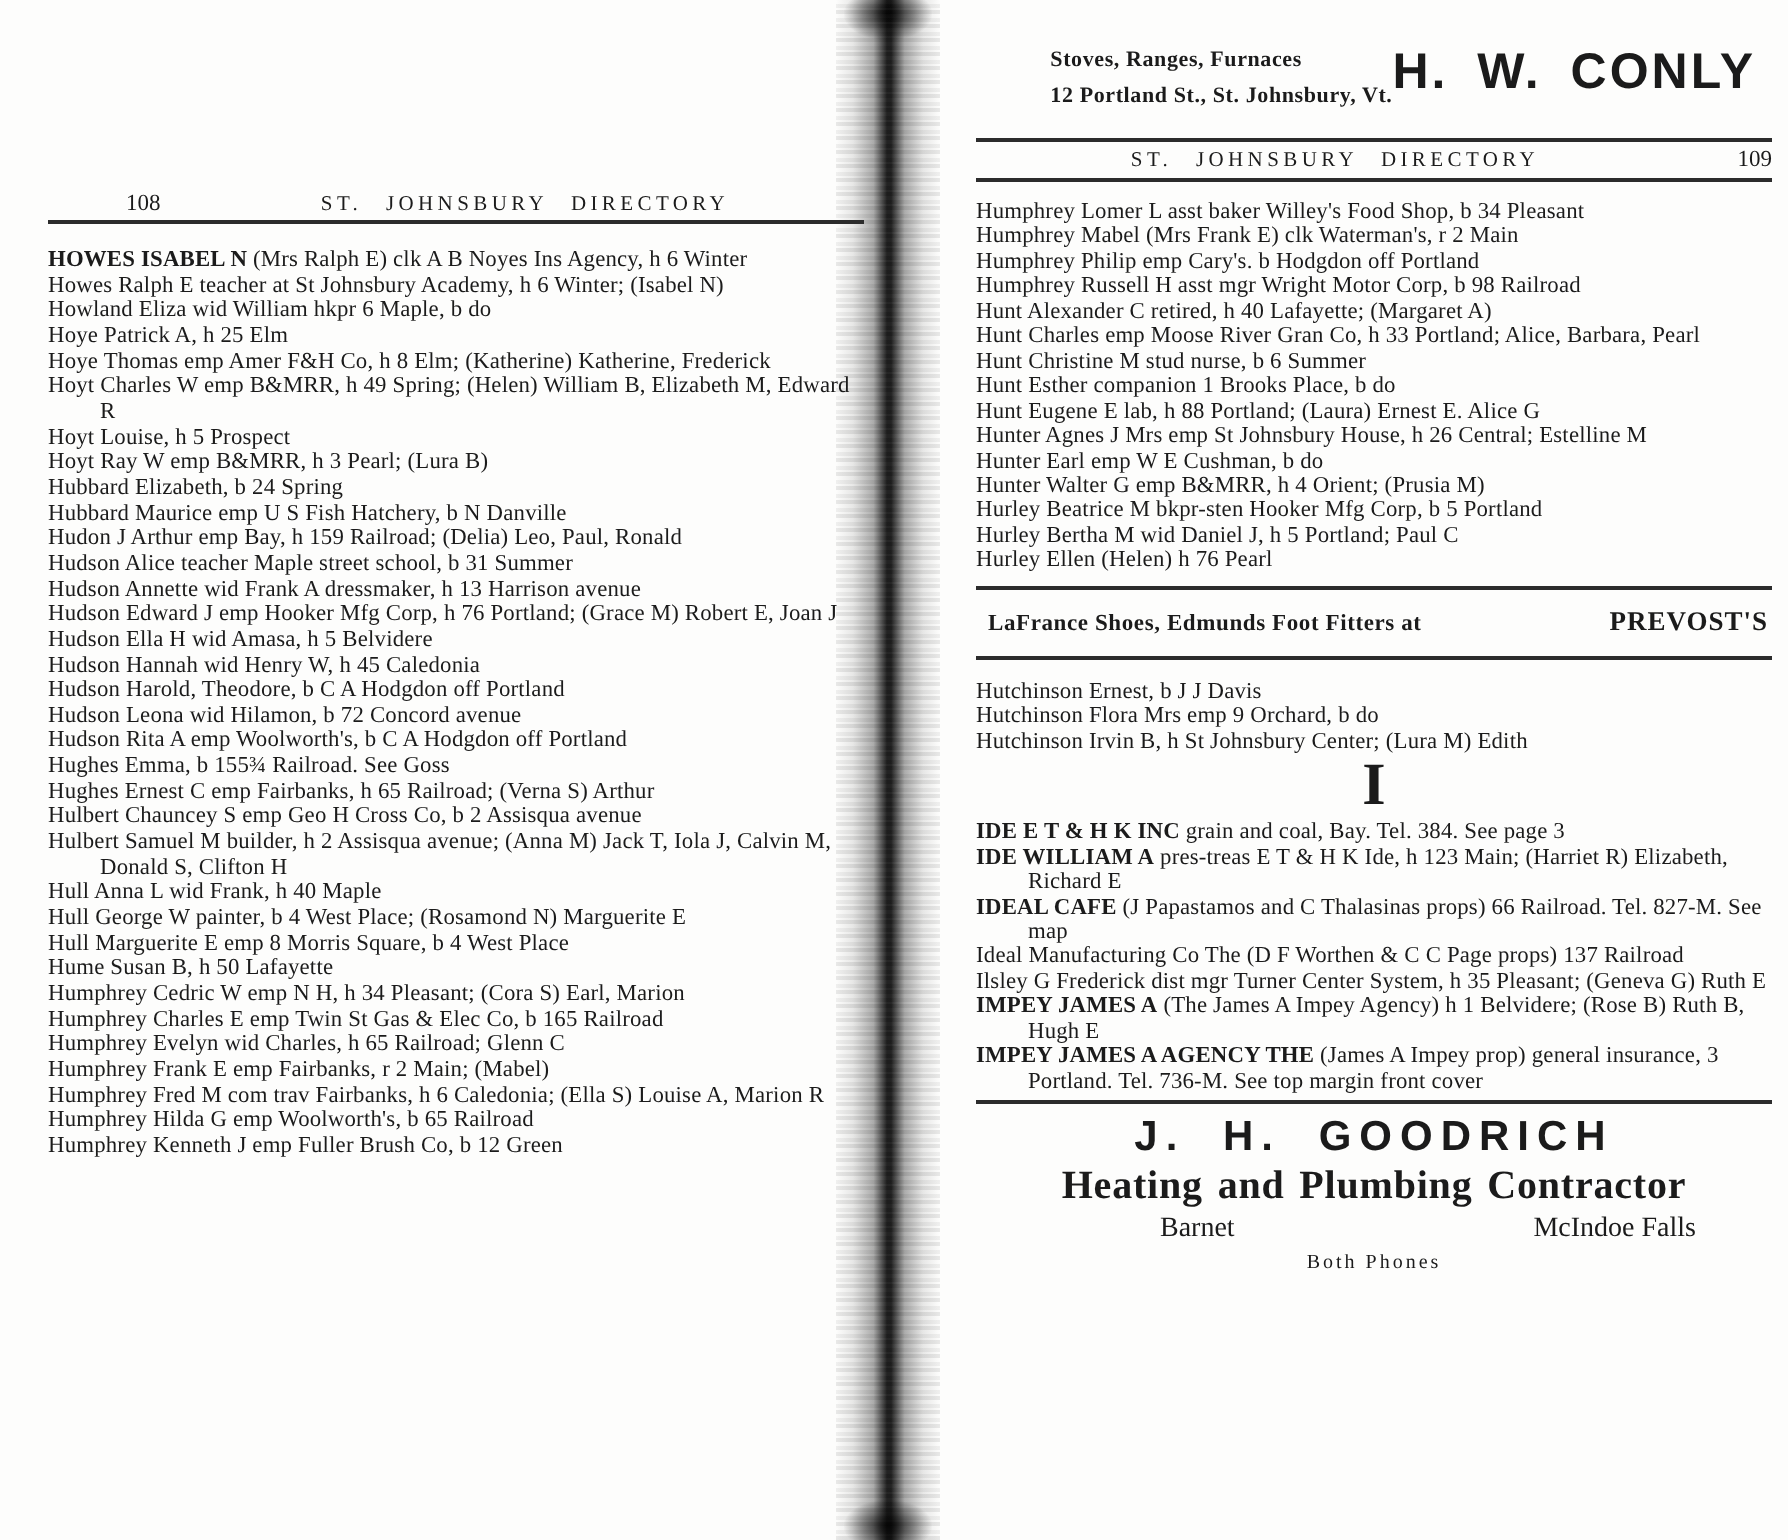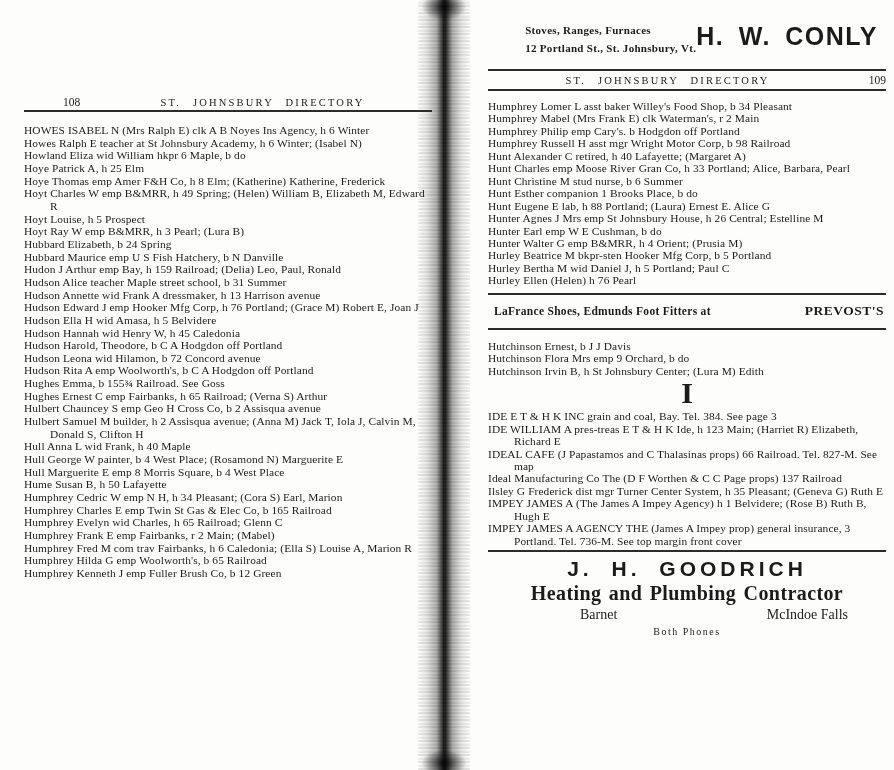--- a/index.html
+++ b/index.html
@@ -17,21 +17,21 @@
   .gutter .noise{position:absolute;inset:0;opacity:.5;
     background:repeating-linear-gradient(0deg,rgba(0,0,0,.16) 0 2px,rgba(255,255,255,.06) 2px 3px,
       rgba(0,0,0,.10) 3px 5px,rgba(255,255,255,.04) 5px 7px);}
   
   .rule{height:2px;background:#2c2c2c;}
   .pg-header{display:flex;align-items:baseline;}
   .pg-num{font-size:11.5px;margin-left:39px;}
   .pg-title{flex:1;text-align:center;font-size:10.5px;letter-spacing:2.2px;word-spacing:7px;}
   .entries{font-size:11.4px;line-height:12.65px;letter-spacing:.1px;}
   .entry{padding-left:26px;text-indent:-26px;}
-  .entry .lead{font-weight:normal;}
+  .entry .lead{font-weight:bold;}
   
   .page-left{position:absolute;left:24px;top:0;width:408px;}
   .page-left .pg-header{margin-top:96px;}
   .page-left .pg-num{width:70px;}
   .page-left .rule{margin-top:2px;}
   .page-left .entries{margin-top:12px;}
   
   .page-right{position:absolute;left:488px;top:0;width:398px;}
   .top-ad{display:flex;justify-content:flex-end;align-items:flex-start;margin-top:21px;padding:0 8px 0 18px;}
   .ad-lines{font-size:11px;font-weight:bold;line-height:18px;letter-spacing:.3px;}

